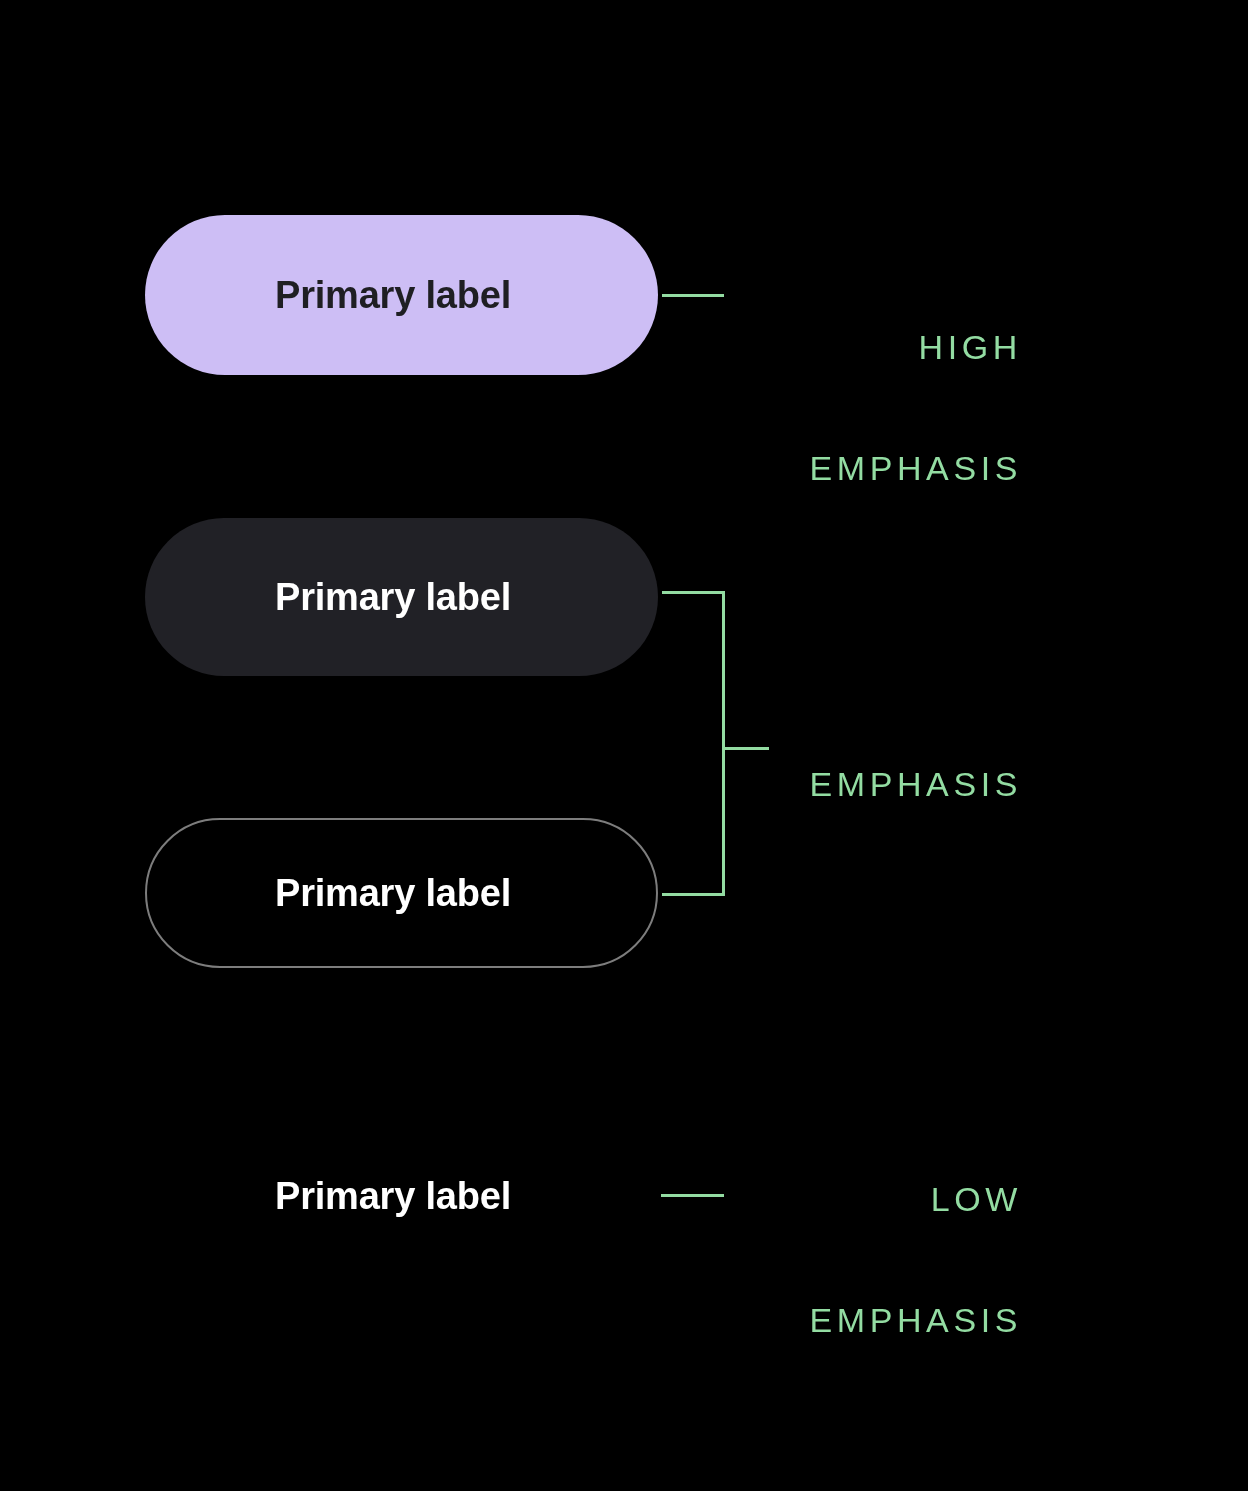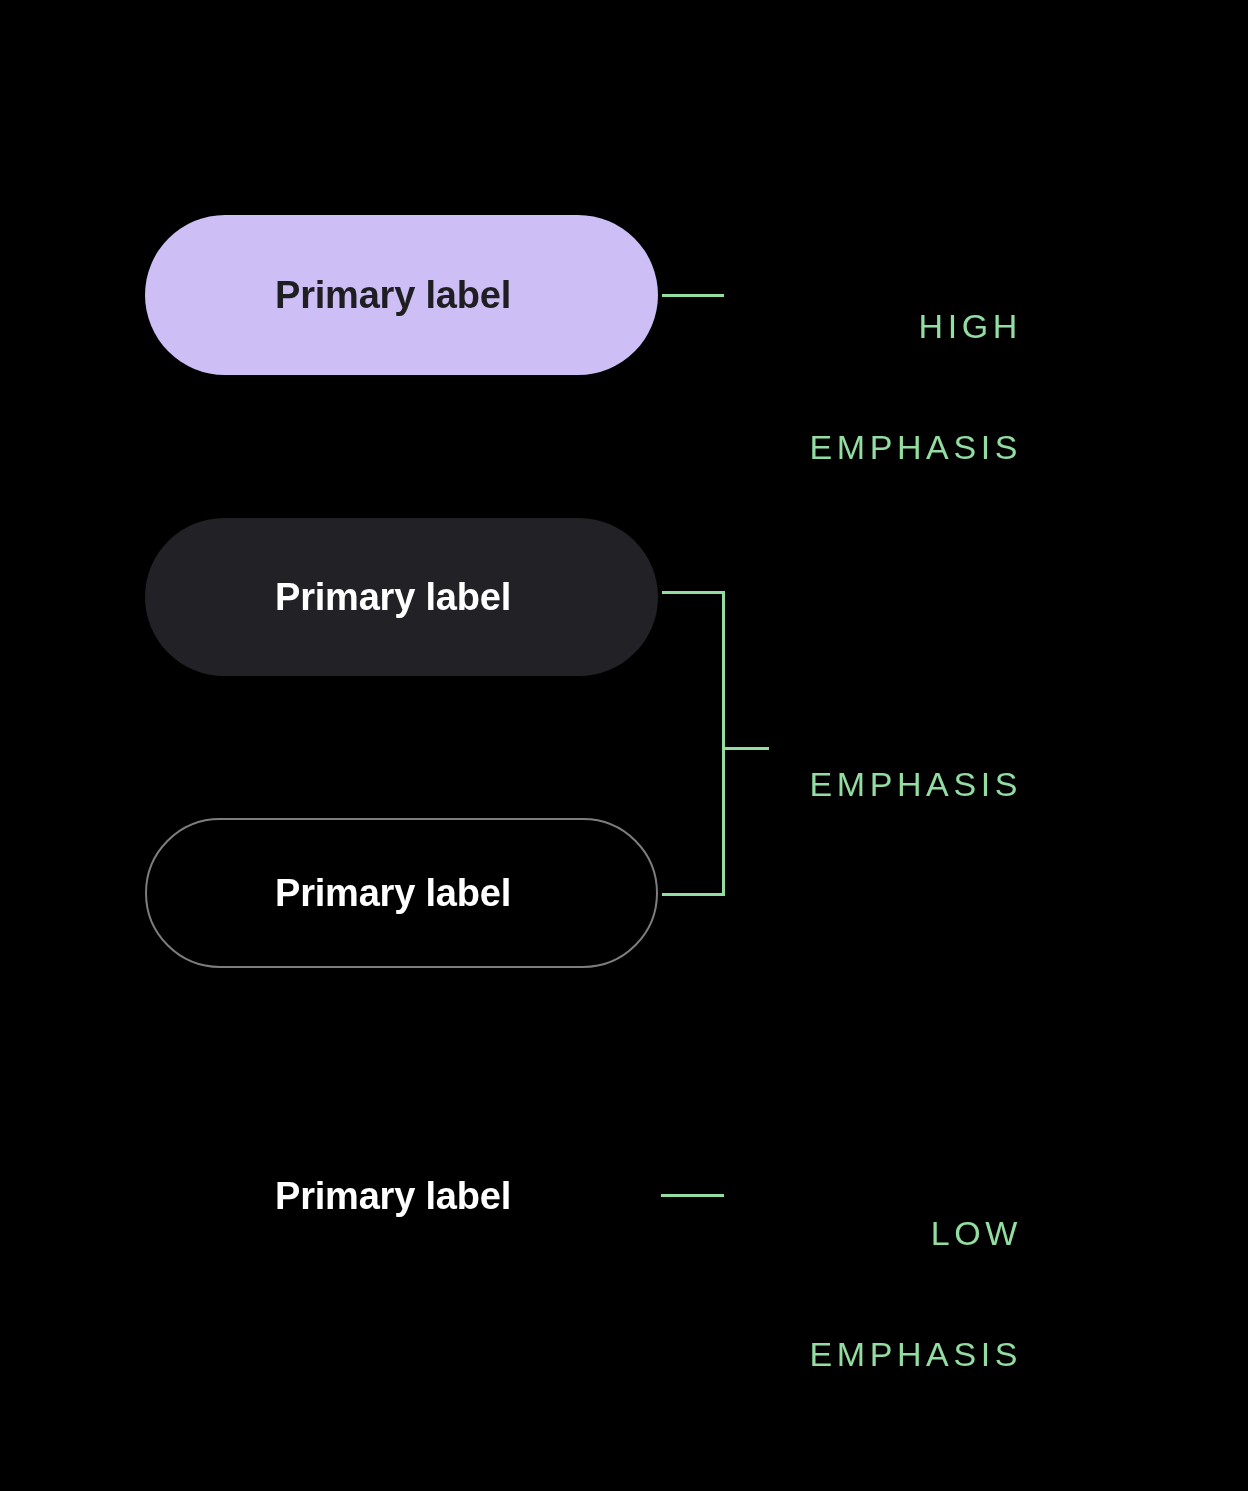--- a/index.html
+++ b/index.html
@@ -121,23 +121,23 @@
     right: 226px;
     text-align: right;
     color: #93dca2;
     font-size: 34px;
     font-weight: 500;
     letter-spacing: 4.6px;
     line-height: 1.78;
     white-space: pre-line;
   }
 
-  .emph-high   { top: 235px; }
+  .emph-high   { top: 256px; }
   .emph-medium { top: 693px; }
-  .emph-low    { top: 1142px; margin-left: 36px; }
+  .emph-low    { top: 1108px; margin-left: 36px; }
 
   .emph-line { display: block; }
 </style>
 </head>
 <body>
 
 <div class="canvas">
 
   <div class="btn btn-filled">
     <span class="btn-label">Primary label</span>

